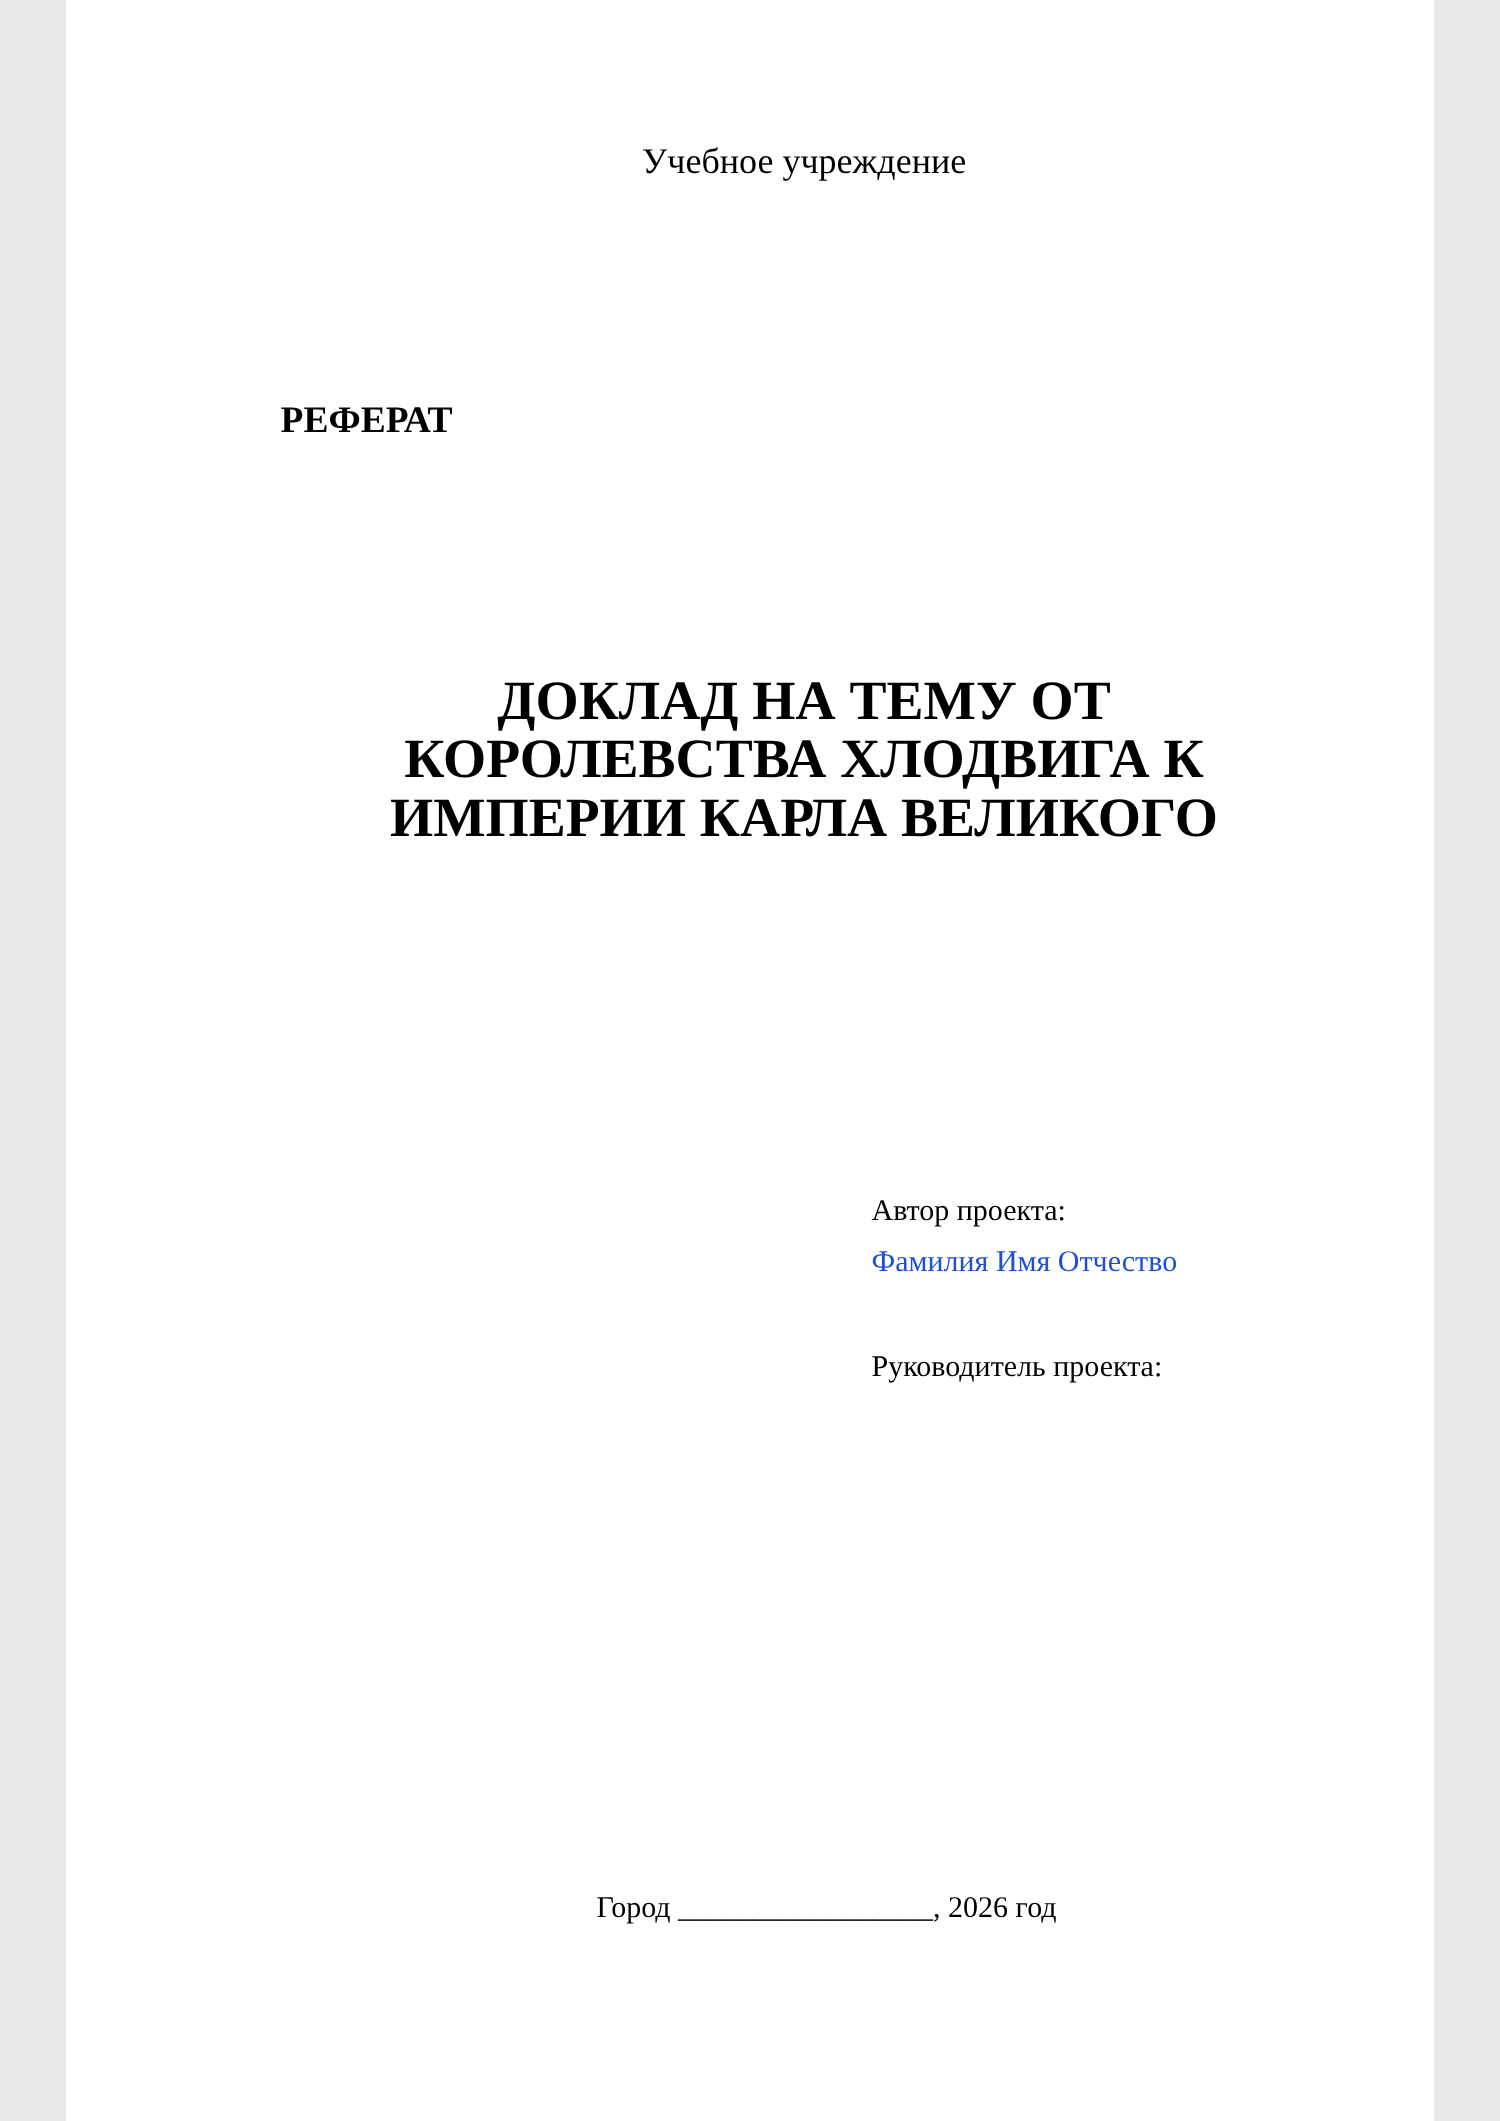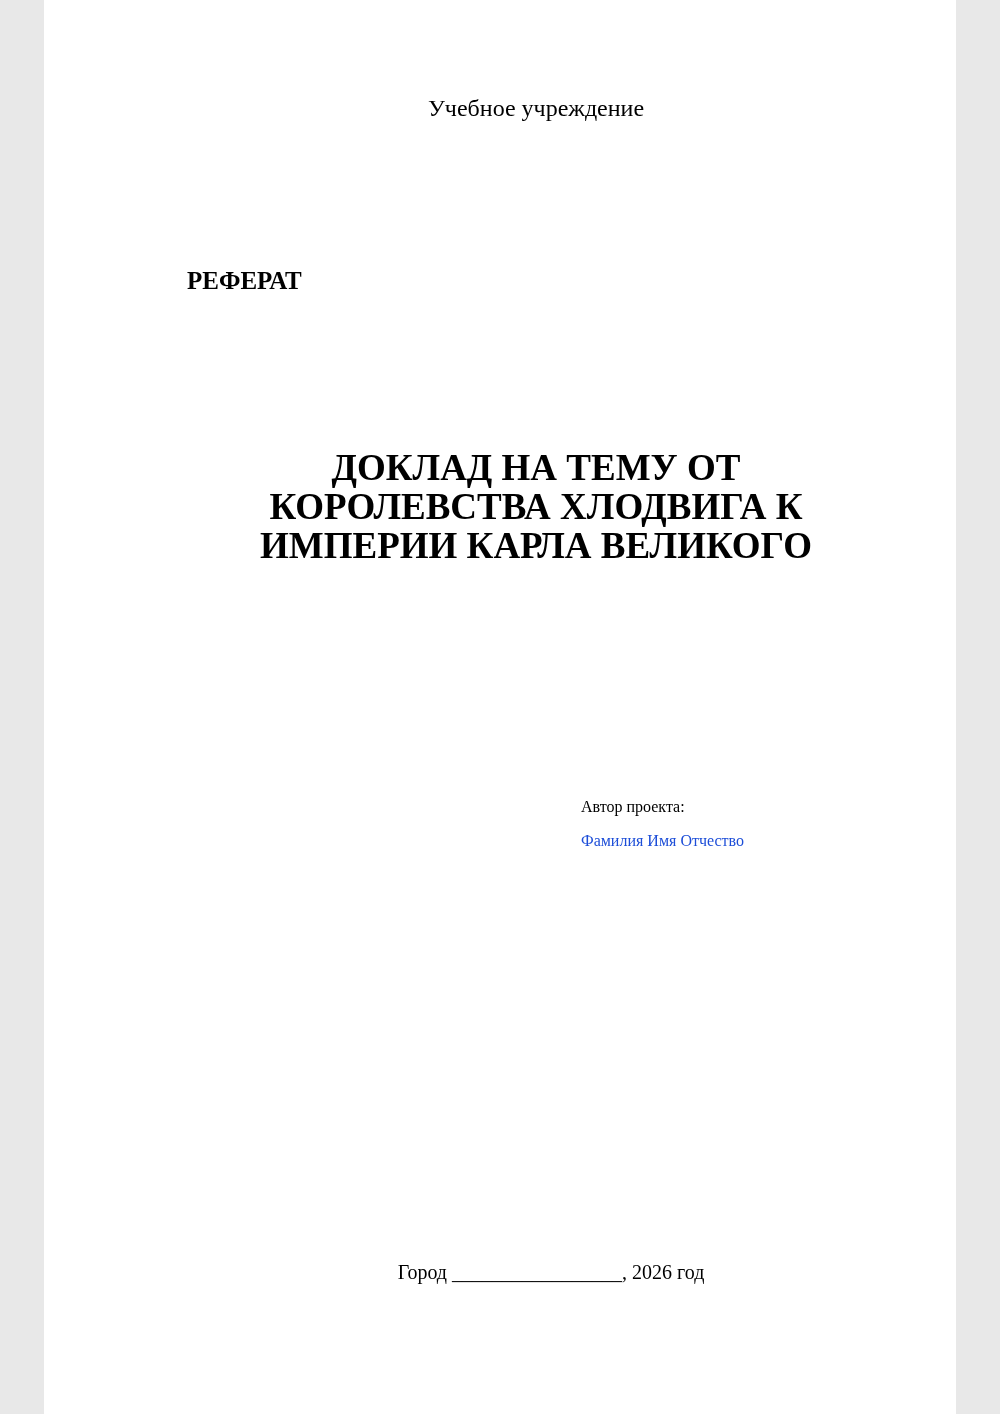--- a/index.html
+++ b/index.html
@@ -50,21 +50,21 @@
     font-size: 37px;
     font-weight: bold;
     line-height: 39px;
     margin-top: 35px;
   }
   .credits {
     position: absolute;
     top: 697px;
     left: 394px;
     right: 0;
-    font-size: 16px;
+    font-size: 20px;
     line-height: 34px;
   }
   .credits .group-gap { margin-top: 36px; }
   .credits .label { color: #000000; }
   .credits .placeholder { color: #1d4ed8; }
   .footer {
     position: absolute;
     bottom: 2px;
     left: 0;
     right: 0;
@@ -83,20 +83,21 @@
     <div class="org">Учебное учреждение</div>
 
     <div class="doctype">РЕФЕРАТ</div>
 
     <h1 class="title">ДОКЛАД НА ТЕМУ ОТ КОРОЛЕВСТВА ХЛОДВИГА К ИМПЕРИИ КАРЛА ВЕЛИКОГО</h1>
 
     <div class="credits">
       <div class="label">Автор проекта:</div>
       <div class="placeholder">Фамилия Имя Отчество</div>
 
+      <div class="label group-gap">Руководитель проекта:</div>
     </div>
 
     <div class="footer">
       <span>Город </span><span>_________________</span><span>, 2026 год</span>
     </div>
 
   </div>
 </div>
 
 </body></html>

